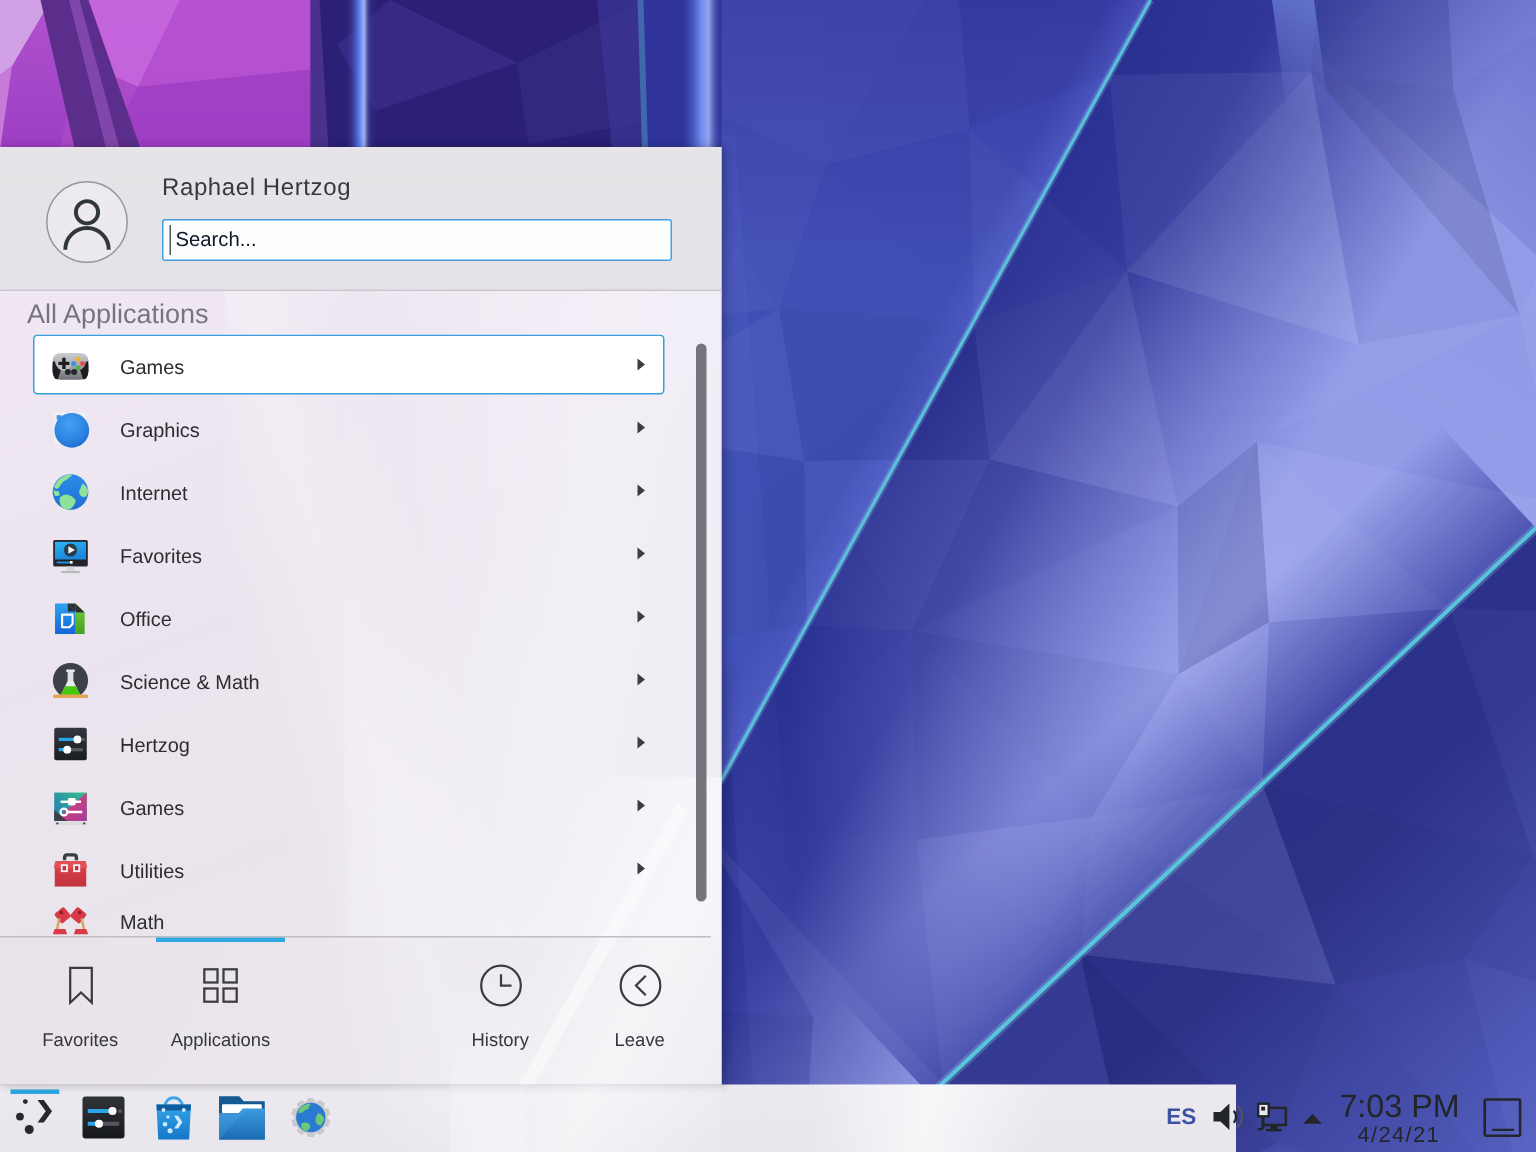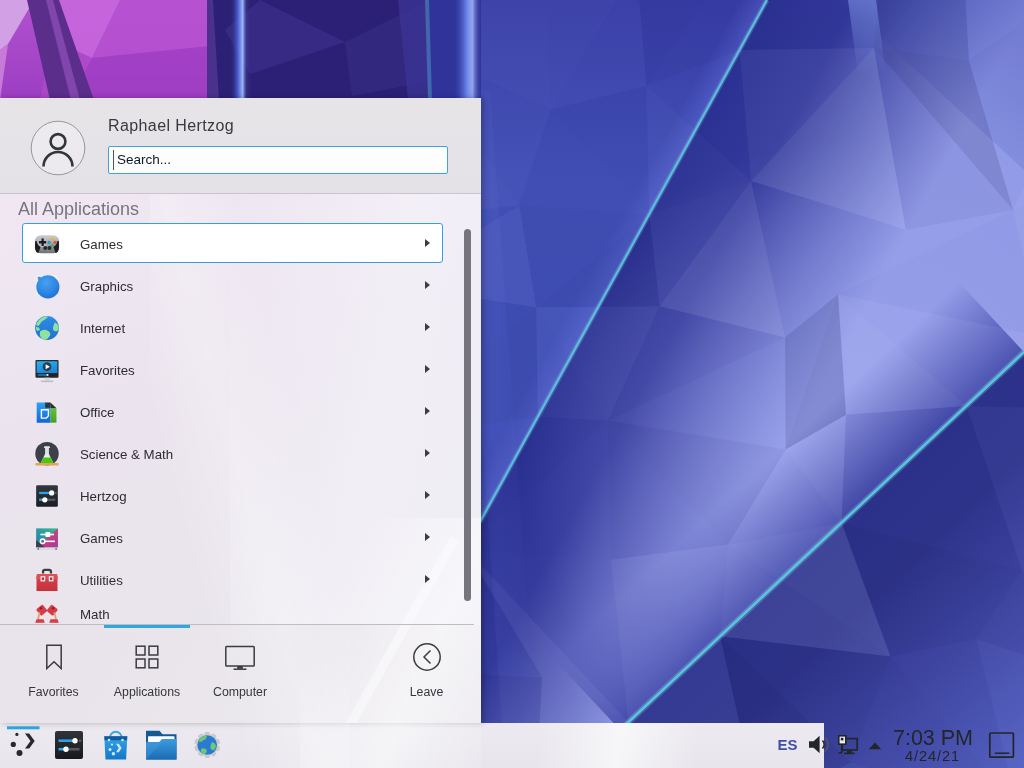--- a/index.html
+++ b/index.html
@@ -527,23 +527,22 @@
  <div id="ptabwrap" style="position:absolute;left:0;top:530px;width:100%;height:95px">
       <div class="tab" style="left:7.0px"><svg width="32" height="32" viewBox="0 0 32 32" xmlns="http://www.w3.org/2000/svg" fill="none" stroke="#3b3b40" stroke-width="1.5">
           <path d="M8.8,4.2 h14.4 v23.3 l-7.2,-6.8 l-7.2,6.8 z" stroke-linejoin="miter"></path>
         </svg><div class="tlb">Favorites</div></div>
 <div class="tab" style="left:100.5px"><svg width="32" height="32" viewBox="0 0 32 32" xmlns="http://www.w3.org/2000/svg" fill="none" stroke="#3b3b40" stroke-width="1.5">
           <rect x="5.2" y="5.2" width="8.8" height="8.8"></rect>
           <rect x="18" y="5.2" width="8.8" height="8.8"></rect>
           <rect x="5.2" y="18" width="8.8" height="8.8"></rect>
           <rect x="18" y="18" width="8.8" height="8.8"></rect>
         </svg><div class="tlb">Applications</div></div>
-<div class="tab" style="left:193.5px"><svg width="32" height="32" viewBox="0 0 32 32" xmlns="http://www.w3.org/2000/svg" fill="none" stroke="#3b3b40" stroke-width="1.5">
-          <rect x="1.8" y="5.5" width="28.4" height="19.5" rx="0.8"></rect>
-          <rect x="13.2" y="25" width="5.6" height="2.8" fill="#3b3b40" stroke="none"></rect>
-          <line x1="9.5" y1="28.2" x2="22.5" y2="28.2"></line>
-        </svg><div class="tlb">Computer</div></div>
+<div class="tab" style="left:287.0px"><svg width="32" height="32" viewBox="0 0 32 32" xmlns="http://www.w3.org/2000/svg" fill="none" stroke="#3b3b40" stroke-width="1.5">
+          <circle cx="16" cy="16" r="13.2"></circle>
+          <path d="M16,8.5 v7.5 h7"></path>
+        </svg><div class="tlb">History</div></div>
 <div class="tab" style="left:380.0px"><svg width="32" height="32" viewBox="0 0 32 32" xmlns="http://www.w3.org/2000/svg" fill="none" stroke="#3b3b40" stroke-width="1.5">
           <circle cx="16" cy="16" r="13.2"></circle>
           <path d="M19.5,9.5 l-6.5,6.5 l6.5,6.5"></path>
         </svg><div class="tlb">Leave</div></div>
     </div>
 </div>
 
 </body></html>

